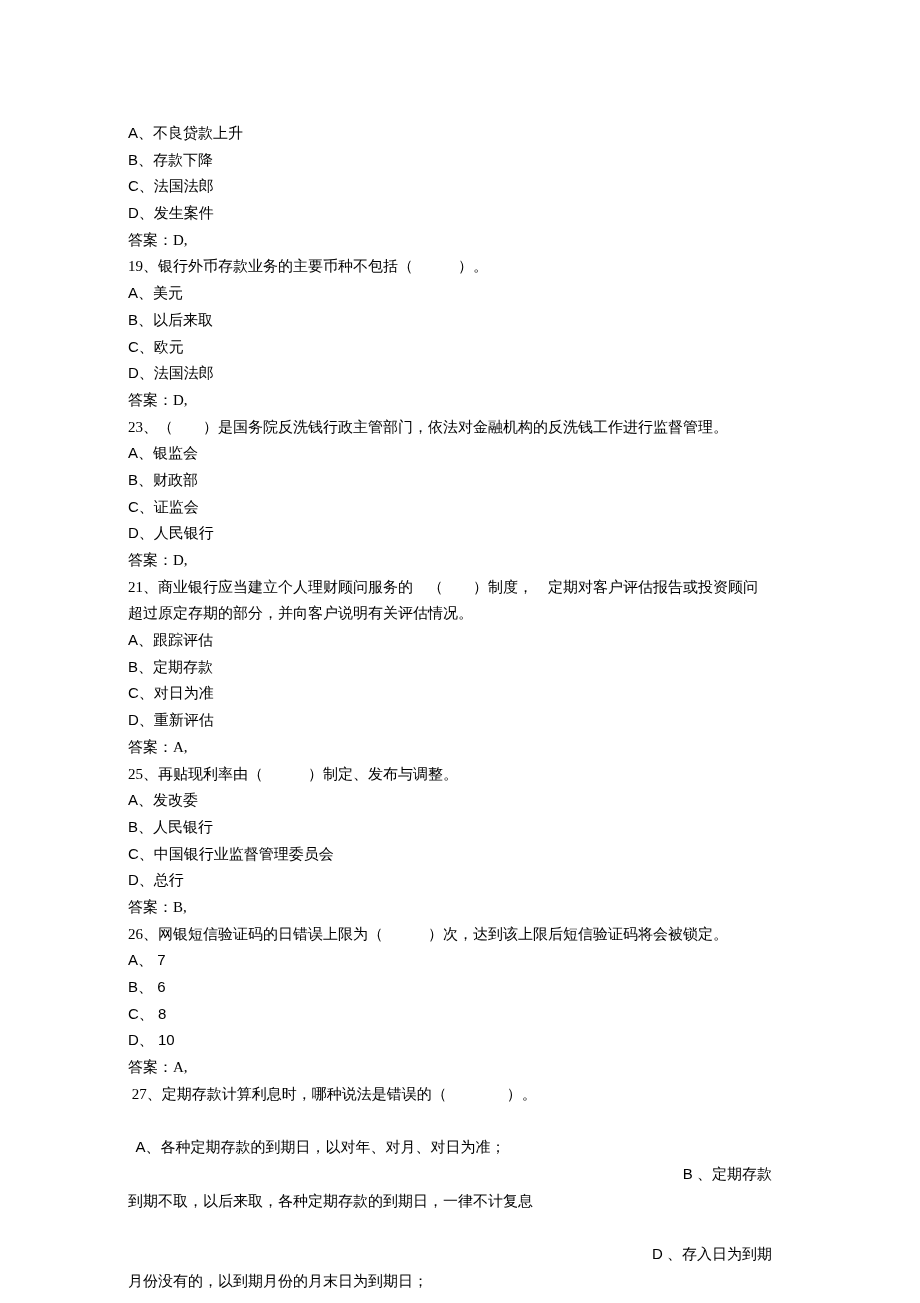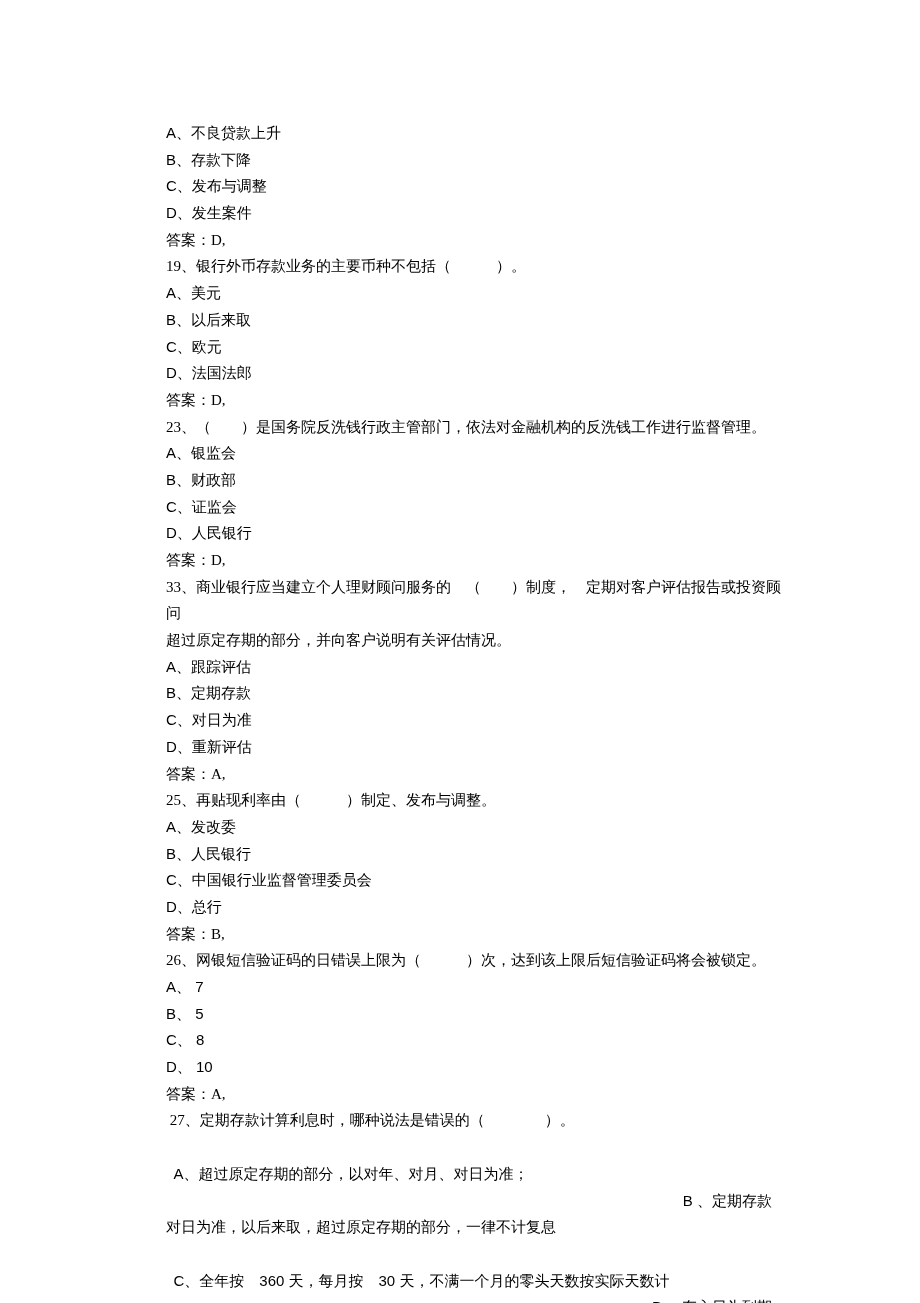--- a/index.html
+++ b/index.html
@@ -12,85 +12,83 @@
     min-height: 1303px;
     box-sizing: border-box;
     padding: 120px 128px 60px 128px;
     font-family: "SimSun", "宋体", serif;
     font-size: 15px;
     line-height: 1.78;
     color: #000;
   }
   .line {
     white-space: pre-wrap;
-    margin-left: 38px;
   }
   .sans-letter {
     font-family: Arial, "Helvetica Neue", sans-serif;
   }
   .q27-b {
     float: right;
     margin-right: 20px;
   }
   .q27-d {
     float: right;
     margin-right: 20px;
   }
   .clear { clear: both; }
 </style>
 </head>
 <body>
 
 <div class="line"><span class="sans-letter">A、不良贷款上升</span></div>
 <div class="line"><span class="sans-letter">B、存款下降</span></div>
-<div class="line"><span class="sans-letter">C、发布与调整</span></div>
+<div class="line"><span class="sans-letter">C、法国法郎</span></div>
 <div class="line"><span class="sans-letter">D、发生案件</span></div>
 <div class="line">答案：D,</div>
 
 <div class="line">19、银行外币存款业务的主要币种不包括（　　　）。</div>
 <div class="line"><span class="sans-letter">A、美元</span></div>
 <div class="line"><span class="sans-letter">B、以后来取</span></div>
 <div class="line"><span class="sans-letter">C、欧元</span></div>
 <div class="line"><span class="sans-letter">D、法国法郎</span></div>
 <div class="line">答案：D,</div>
 
 <div class="line">23、（　　）是国务院反洗钱行政主管部门，依法对金融机构的反洗钱工作进行监督管理。</div>
 <div class="line"><span class="sans-letter">A、银监会</span></div>
 <div class="line"><span class="sans-letter">B、财政部</span></div>
 <div class="line"><span class="sans-letter">C、证监会</span></div>
 <div class="line"><span class="sans-letter">D、人民银行</span></div>
 <div class="line">答案：D,</div>
 
-<div class="line">33、商业银行应当建立个人理财顾问服务的　（　　）制度，　定期对客户评估报告或投资顾问</div>
+<div class="line">21、商业银行应当建立个人理财顾问服务的　（　　）制度，　定期对客户评估报告或投资顾问</div>
 <div class="line">超过原定存期的部分，并向客户说明有关评估情况。</div>
 <div class="line"><span class="sans-letter">A、跟踪评估</span></div>
 <div class="line"><span class="sans-letter">B、定期存款</span></div>
 <div class="line"><span class="sans-letter">C、对日为准</span></div>
 <div class="line"><span class="sans-letter">D、重新评估</span></div>
 <div class="line">答案：A,</div>
 
 <div class="line">25、再贴现利率由（　　　）制定、发布与调整。</div>
 <div class="line"><span class="sans-letter">A、发改委</span></div>
 <div class="line"><span class="sans-letter">B、人民银行</span></div>
 <div class="line"><span class="sans-letter">C、中国银行业监督管理委员会</span></div>
 <div class="line"><span class="sans-letter">D、总行</span></div>
 <div class="line">答案：B,</div>
 
 <div class="line">26、网银短信验证码的日错误上限为（　　　）次，达到该上限后短信验证码将会被锁定。</div>
 <div class="line"><span class="sans-letter">A、 7</span></div>
-<div class="line"><span class="sans-letter">B、 5</span></div>
+<div class="line"><span class="sans-letter">B、 6</span></div>
 <div class="line"><span class="sans-letter">C、 8</span></div>
 <div class="line"><span class="sans-letter">D、 10</span></div>
 <div class="line">答案：A,</div>
 
 <div class="line"> 27、定期存款计算利息时，哪种说法是错误的（　　　　）。</div>
 <div class="line">
-  <span class="sans-letter">A、超过原定存期的部分，以对年、对月、对日为准；</span>
+  <span class="sans-letter">A、各种定期存款的到期日，以对年、对月、对日为准；</span>
   <span class="q27-b sans-letter">B 、定期存款</span>
 </div>
 <div class="clear"></div>
-<div class="line">对日为准，以后来取，超过原定存期的部分，一律不计复息</div>
+<div class="line">到期不取，以后来取，各种定期存款的到期日，一律不计复息</div>
 <div class="line">
-  <span class="sans-letter">C、全年按　360 天，每月按　30 天，不满一个月的零头天数按实际天数计</span>
   <span class="q27-d sans-letter">D 、存入日为到期</span>
 </div>
 <div class="clear"></div>
 <div class="line">月份没有的，以到期月份的月末日为到期日；</div>
 
 </body></html>

